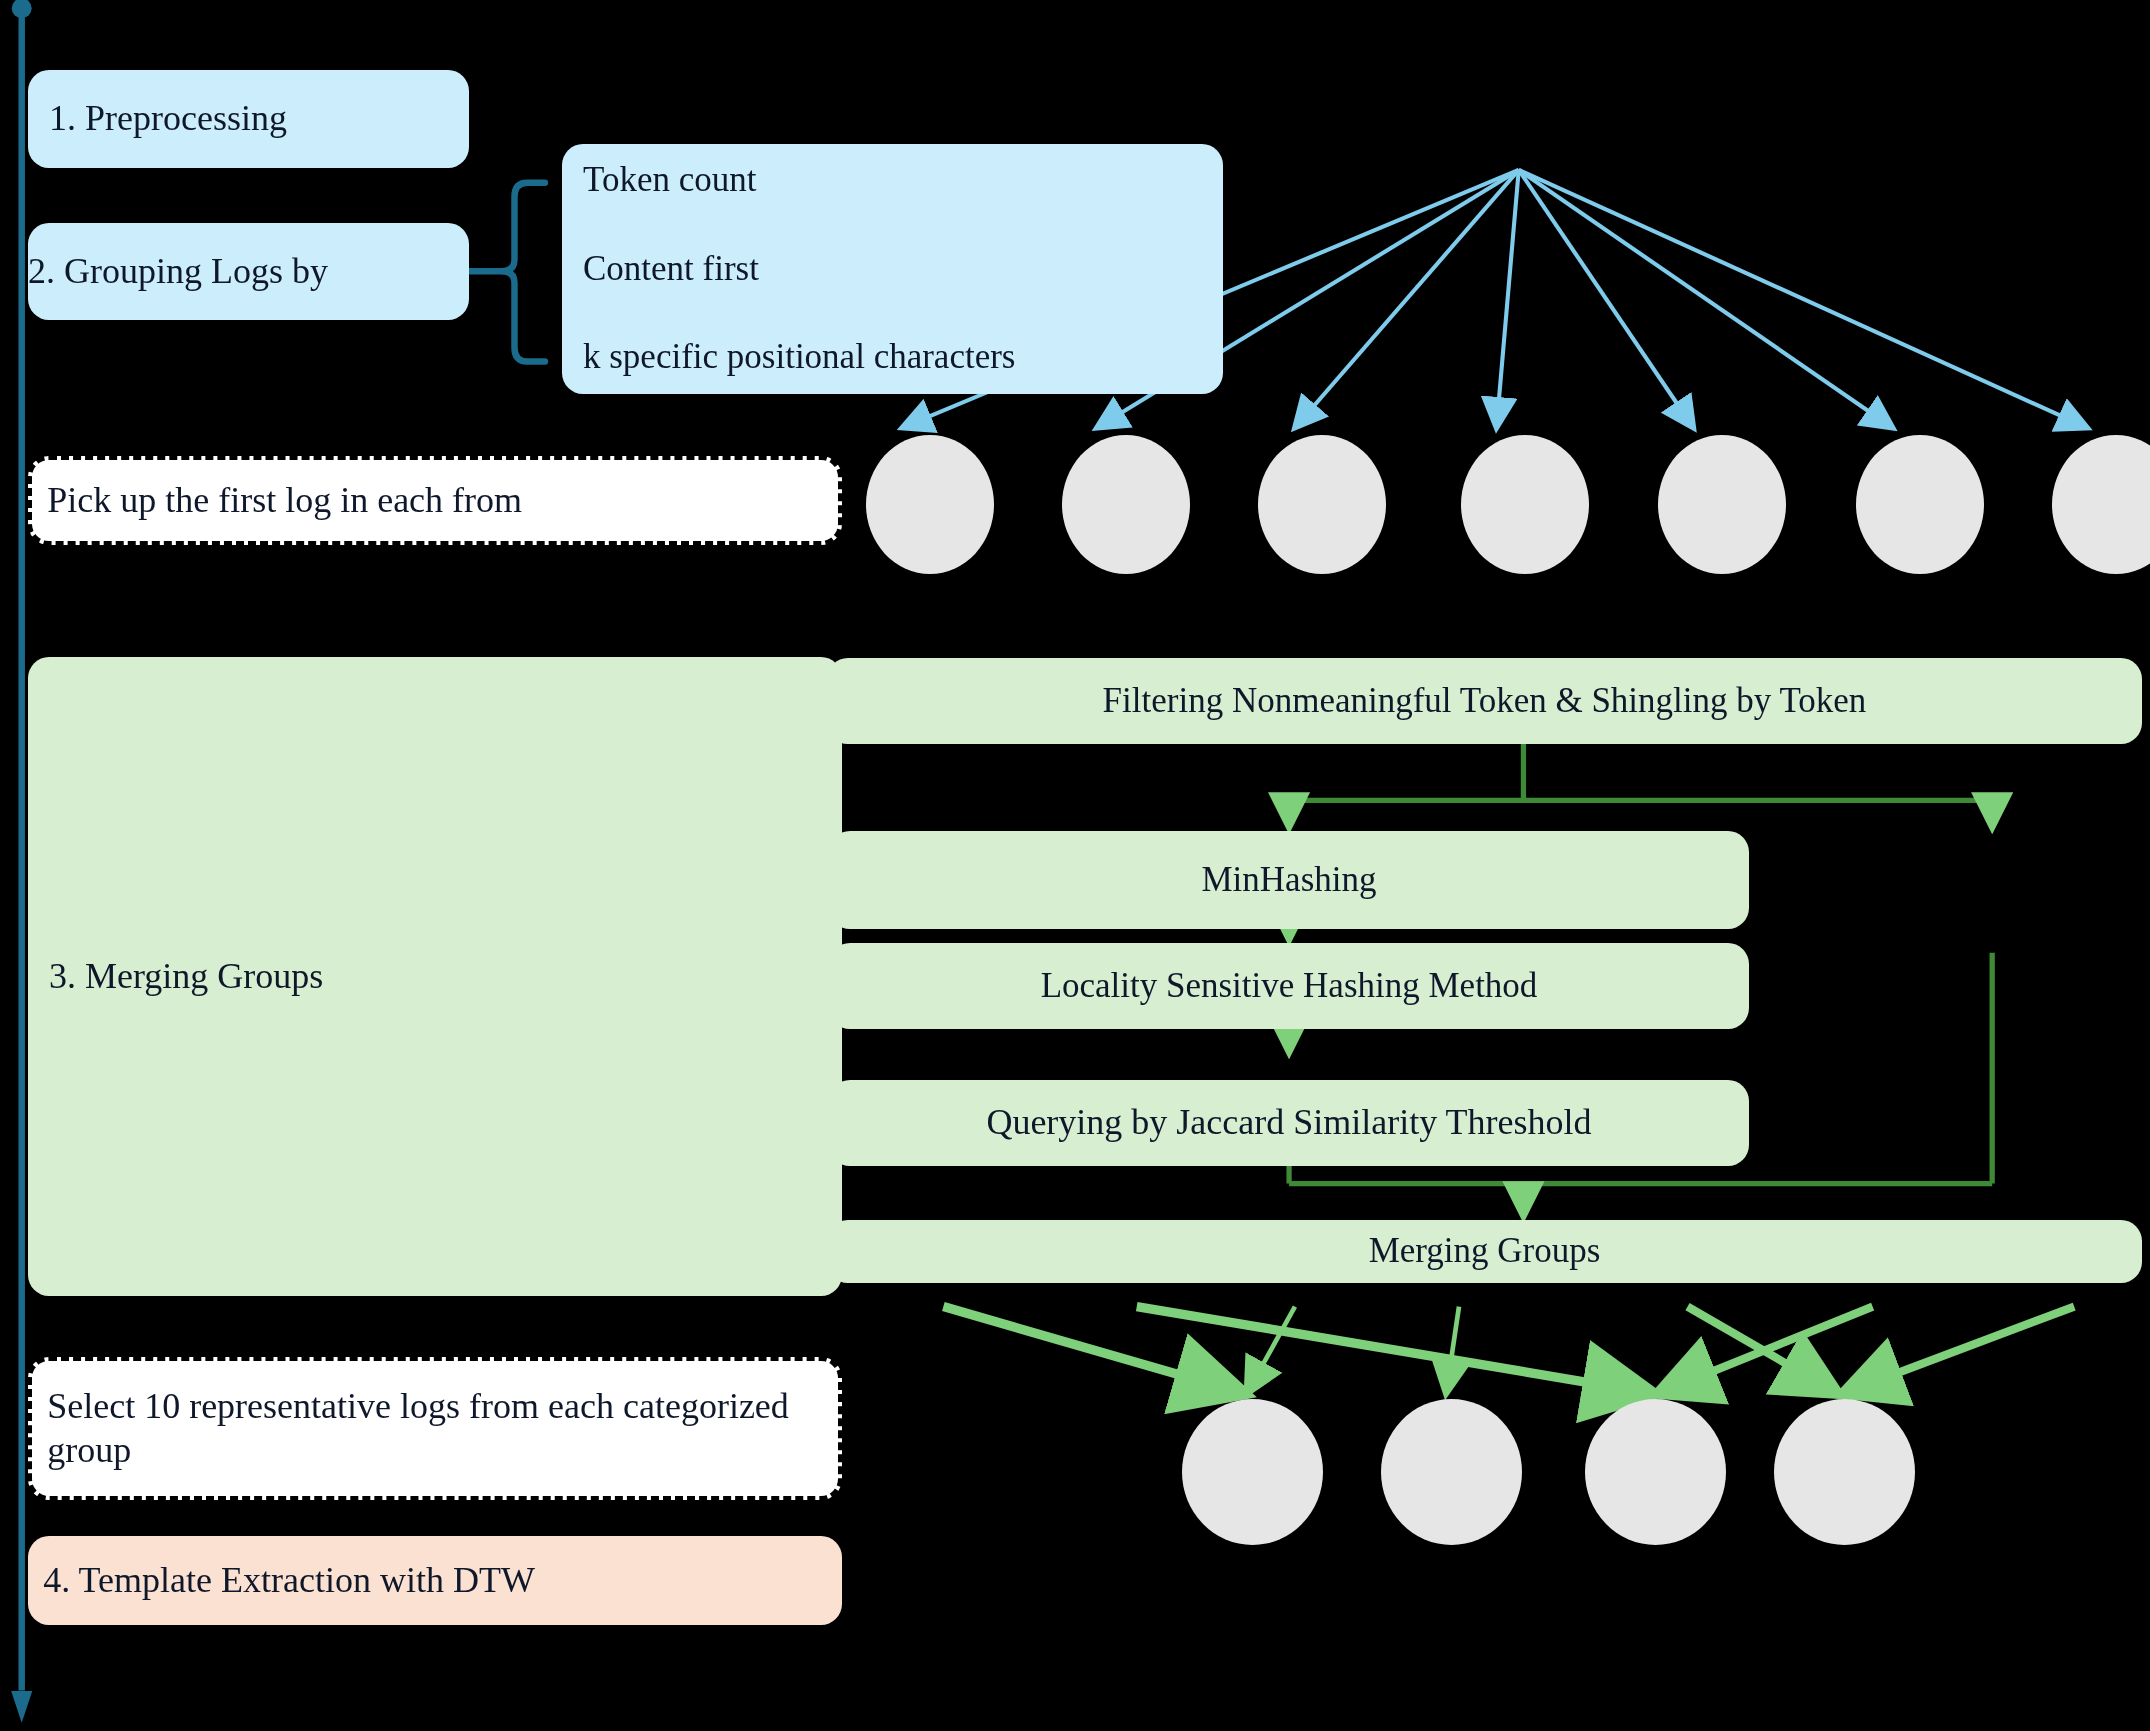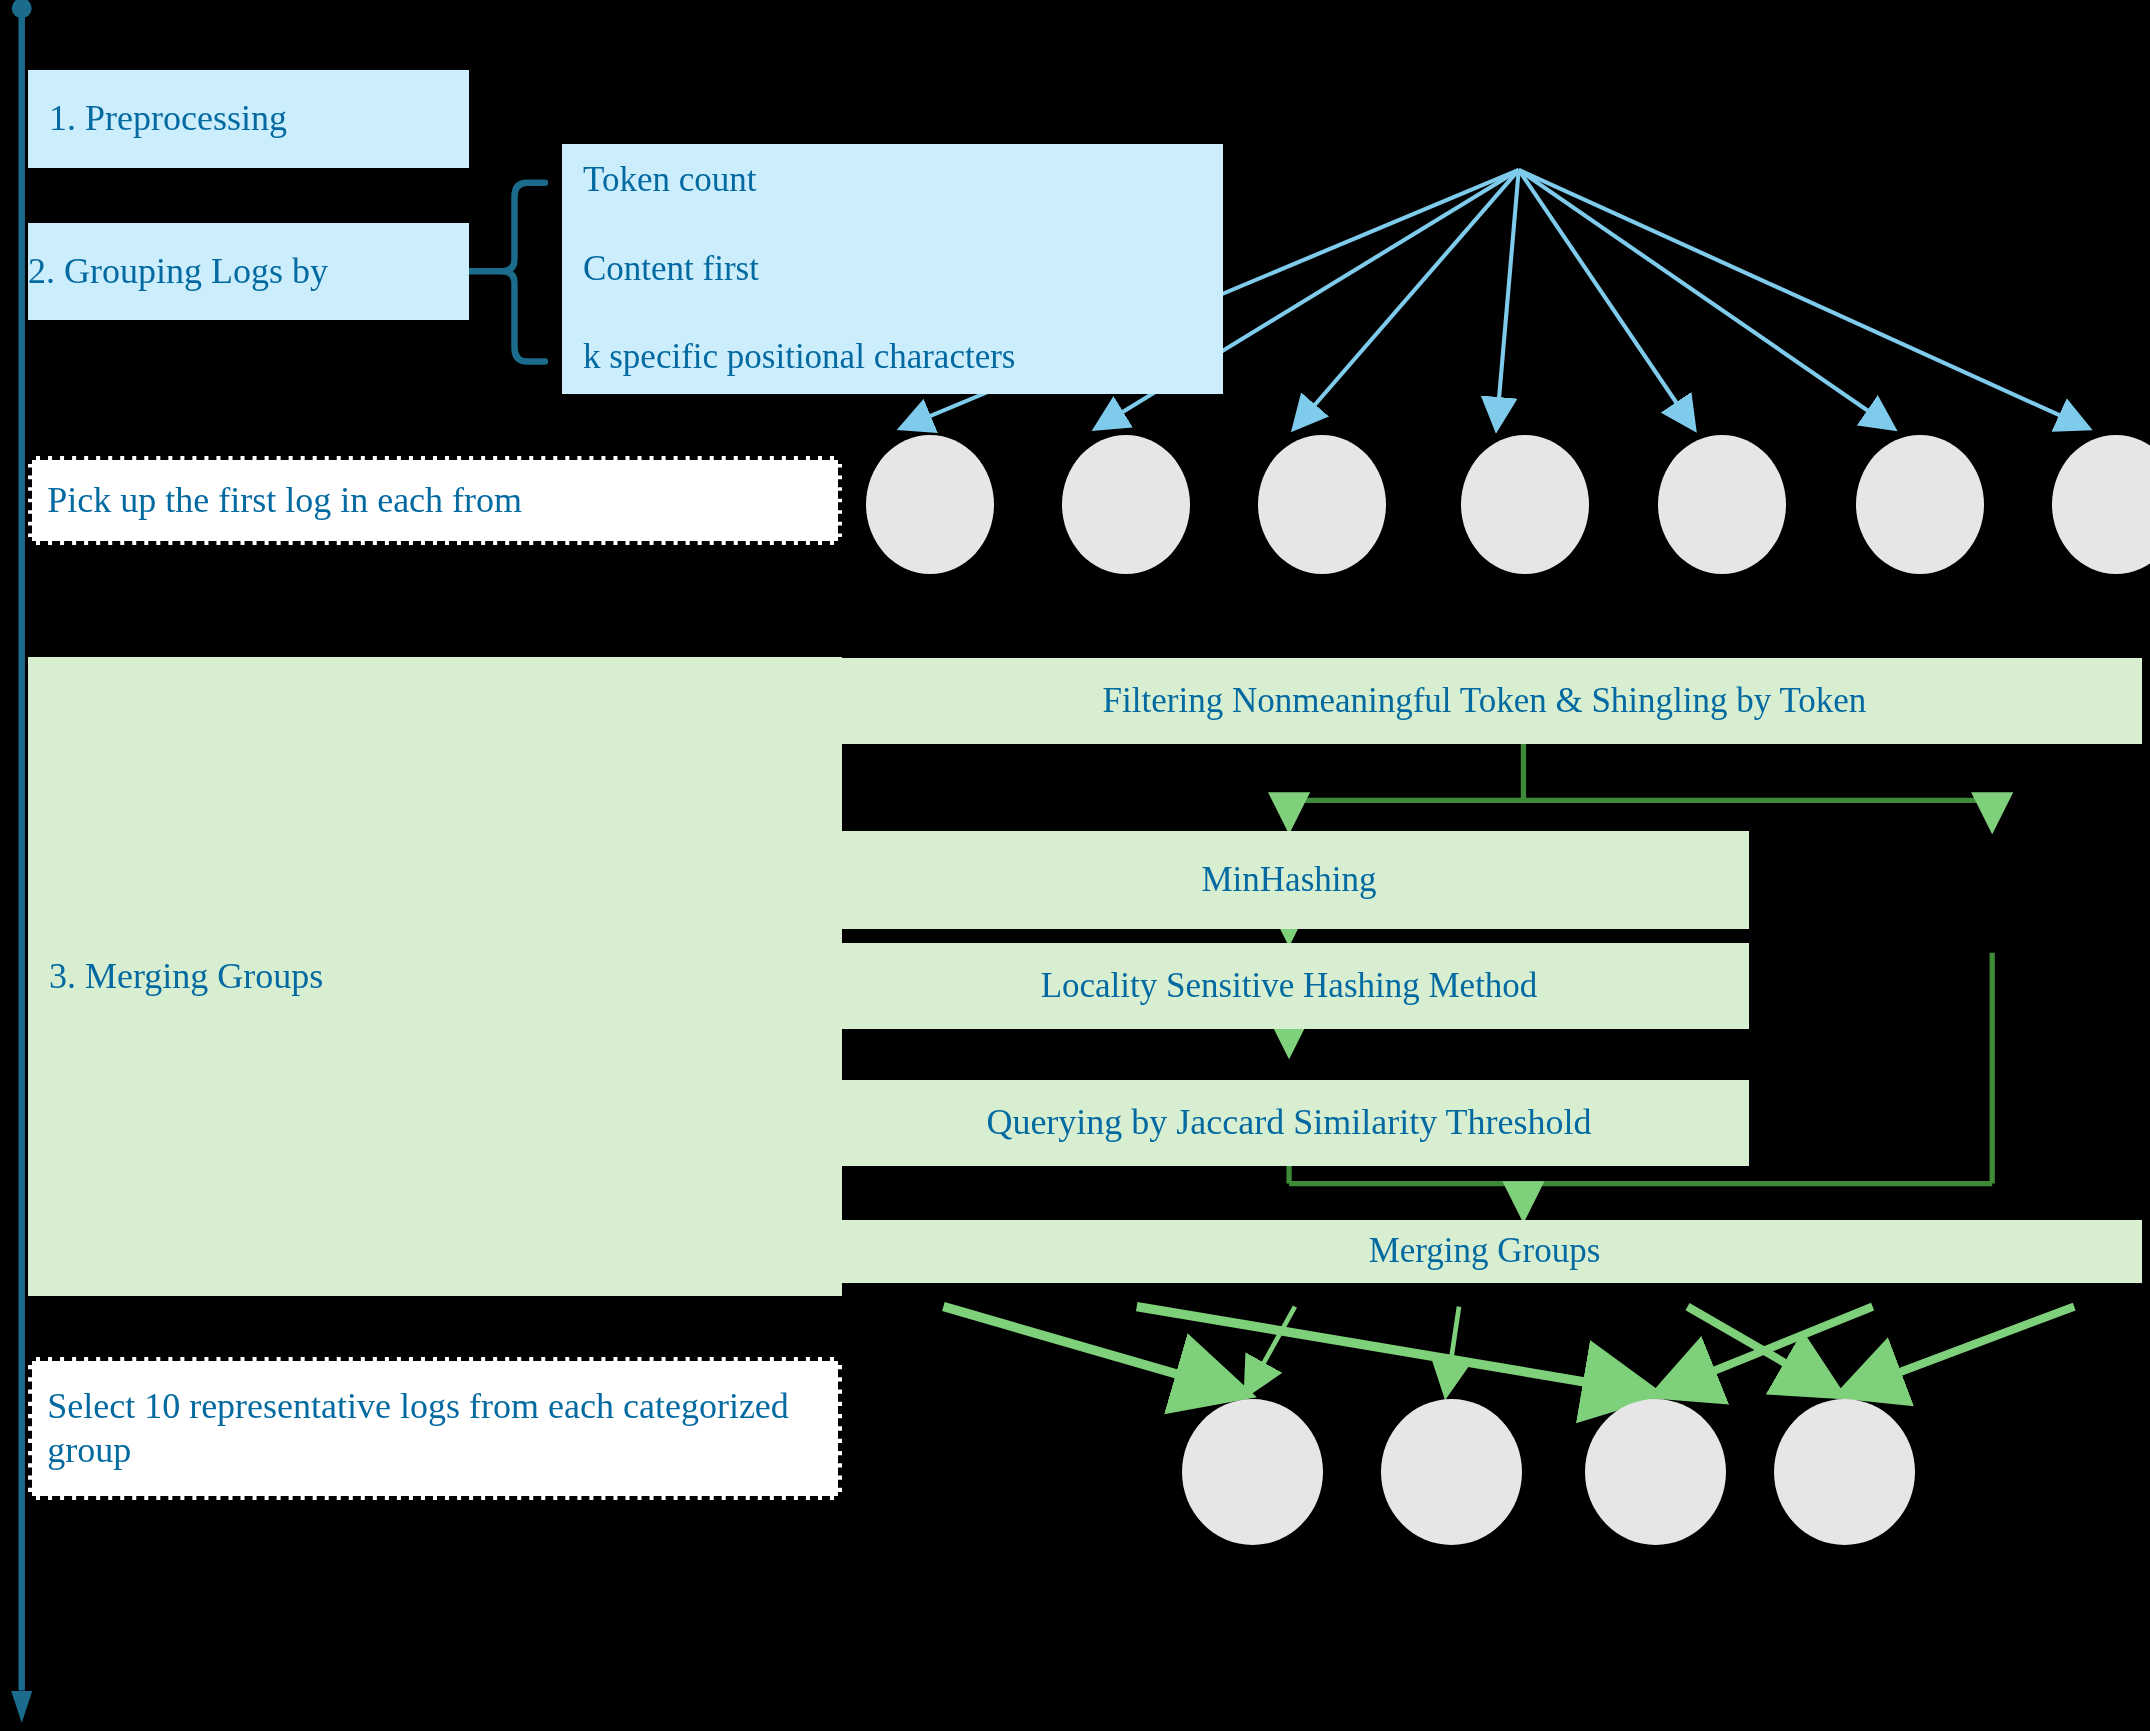--- a/index.html
+++ b/index.html
@@ -13,22 +13,23 @@
     height: 1732px;
     background: #000000;
     overflow: hidden;
     font-family: "Liberation Serif", "DejaVu Serif", serif;
   }
   .box {
     position: absolute;
     box-sizing: border-box;
     display: flex;
     align-items: center;
-    color: #0369a1;
+    color: #0f172a;
     line-height: 1.22;
+    border-radius: 21px;
   }
   .box.left-align { justify-content: flex-start; }
   .box.center-align { justify-content: center; text-align: left; }
 
   
   #box-preprocessing {
     left: 28px; top: 70px; width: 441px; height: 98px;
     background: #cceefc;
     padding-left: 21px;
     font-size: 36px;
@@ -214,20 +215,23 @@
   </div>
 
   <div class="box left-align" id="box-merging-stage">
     <span>3. Merging Groups</span>
   </div>
 
   <div class="box left-align" id="box-select10">
     <span>Select 10 representative logs from each categorized group</span>
   </div>
 
+  <div class="box left-align" id="box-template">
+    <span>4. Template Extraction with DTW</span>
+  </div>
 
   <div class="box center-align" id="box-filtering">
     <span>Filtering Nonmeaningful Token &amp; Shingling by Token</span>
   </div>
 
   <div class="box center-align" id="box-minhashing">
     <span>MinHashing</span>
   </div>
 
   <div class="box center-align" id="box-lsh">

